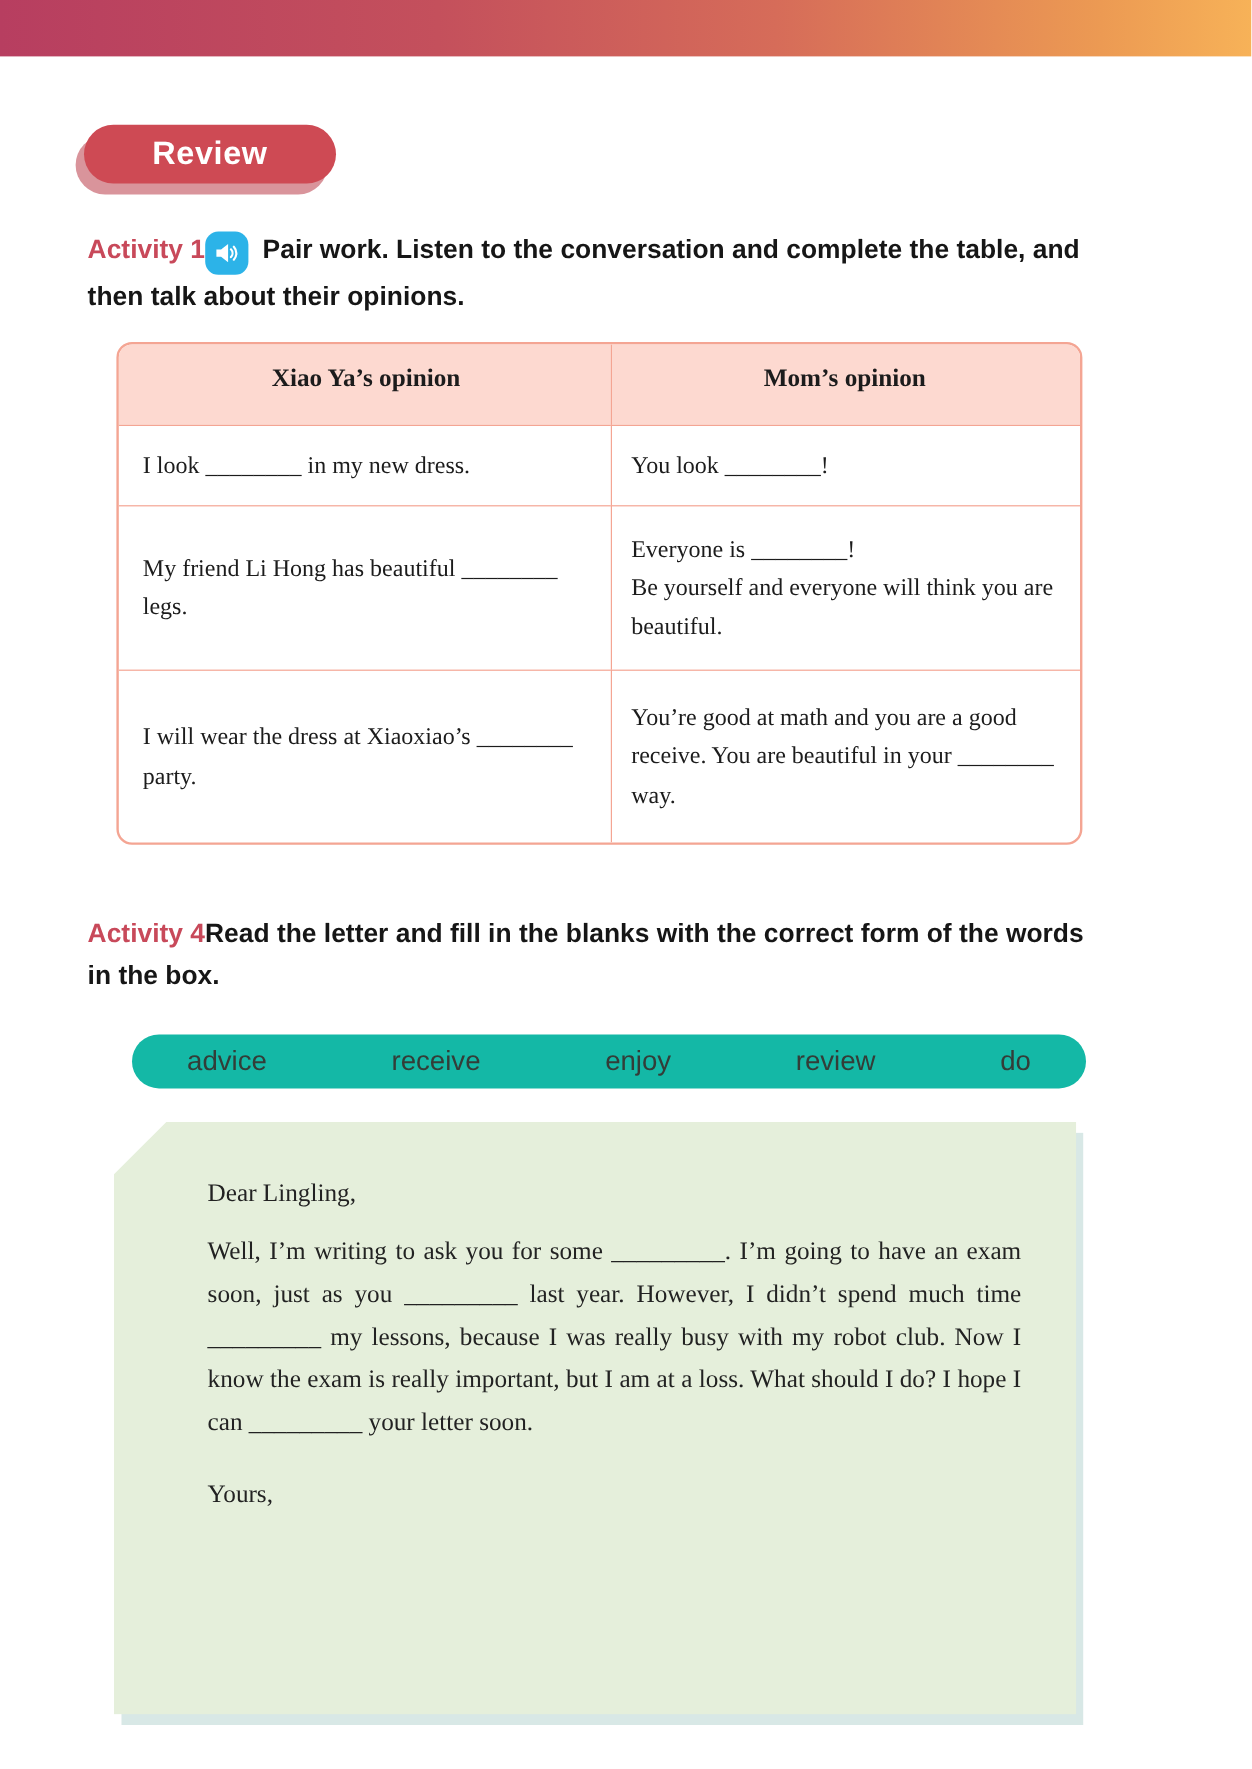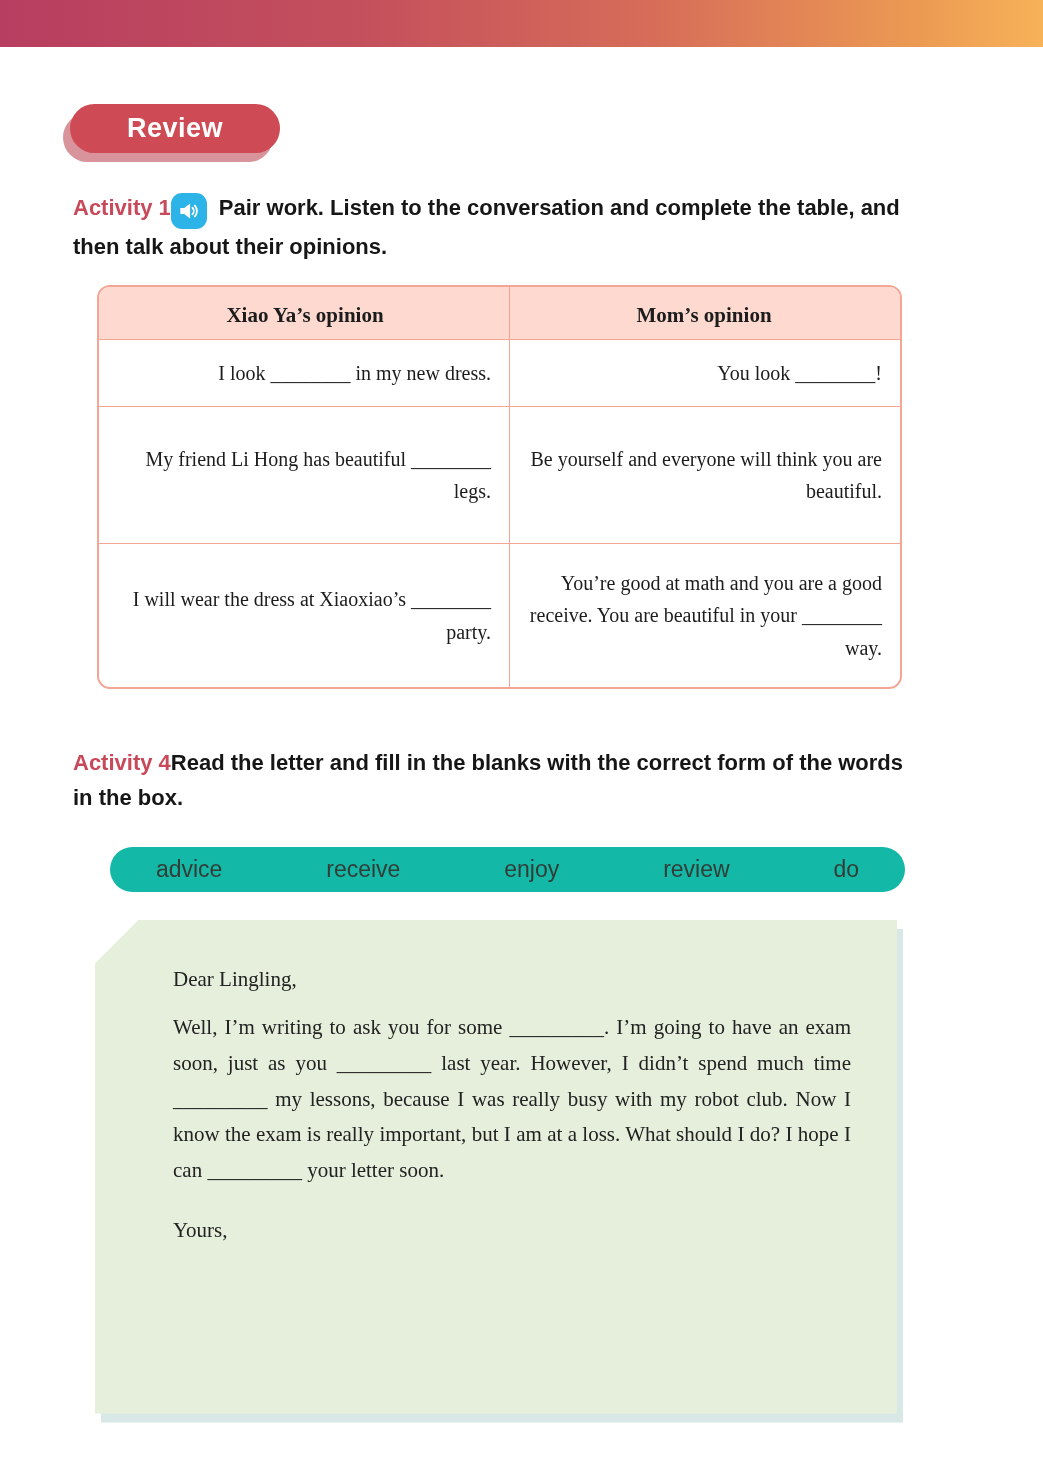--- a/index.html
+++ b/index.html
@@ -97,32 +97,31 @@
     display: grid;
     grid-template-columns: 410px 1fr;
   }
   .t-row + .t-row .t-cell { border-top: 1.5px solid #f4a593; }
   .t-cell {
     display: flex;
     flex-direction: column;
     justify-content: center;
     padding: 8px 18px 8px 20px;
     line-height: 1.62;
-    text-align: right;
   }
   .t-cell.c2 { border-left: 1.5px solid #f4a593; padding-left: 16px; }
   .t-head .t-cell {
     background: #fdd9d0;
     font-weight: bold;
     font-size: 21px;
     align-items: center;
     text-align: left;
     min-height: 48px;
     padding-top: 4px;
-    padding-bottom: 0;
+    padding-bottom: 15px;
   }
   .r1 .t-cell { min-height: 50px; }
   .r2 .t-cell { min-height: 120px; }
   .r3 .t-cell { min-height: 127px; }
 
   
   .word-box {
     margin: 31px 0 0 110px;
     width: 795px;
     height: 45px;
@@ -202,20 +201,21 @@
       </div>
       <div class="t-cell c2">
         <div>You look ________!</div>
       </div>
     </div>
     <div class="t-row r2">
       <div class="t-cell">
         <div>My friend Li Hong has beautiful ________ legs.</div>
       </div>
       <div class="t-cell c2">
+        <div>Everyone is ________!</div>
         <div>Be yourself and everyone will think you are beautiful.</div>
       </div>
     </div>
     <div class="t-row r3">
       <div class="t-cell">
         <div>I will wear the dress at Xiaoxiao’s ________ party.</div>
       </div>
       <div class="t-cell c2">
         <div>You’re good at math and you are a good receive. You are beautiful in your ________ way.</div>
       </div>

